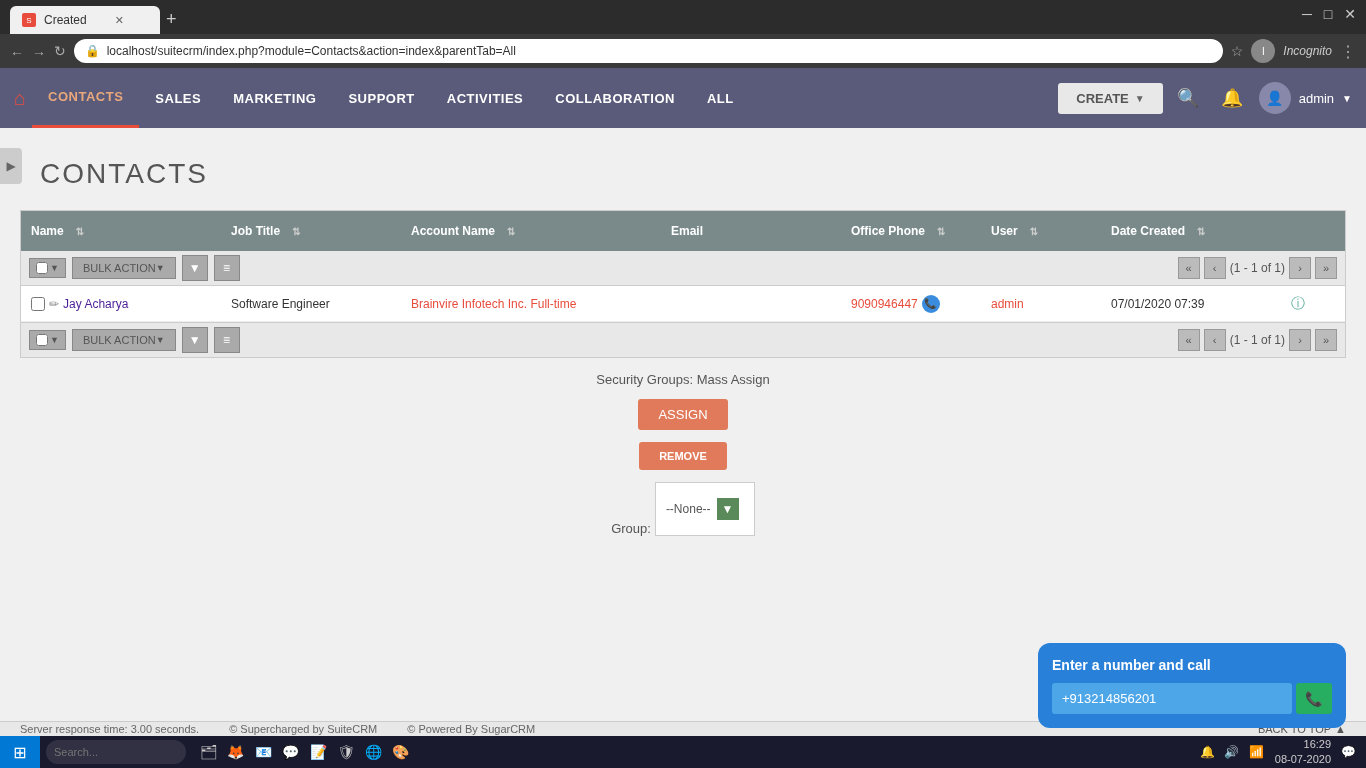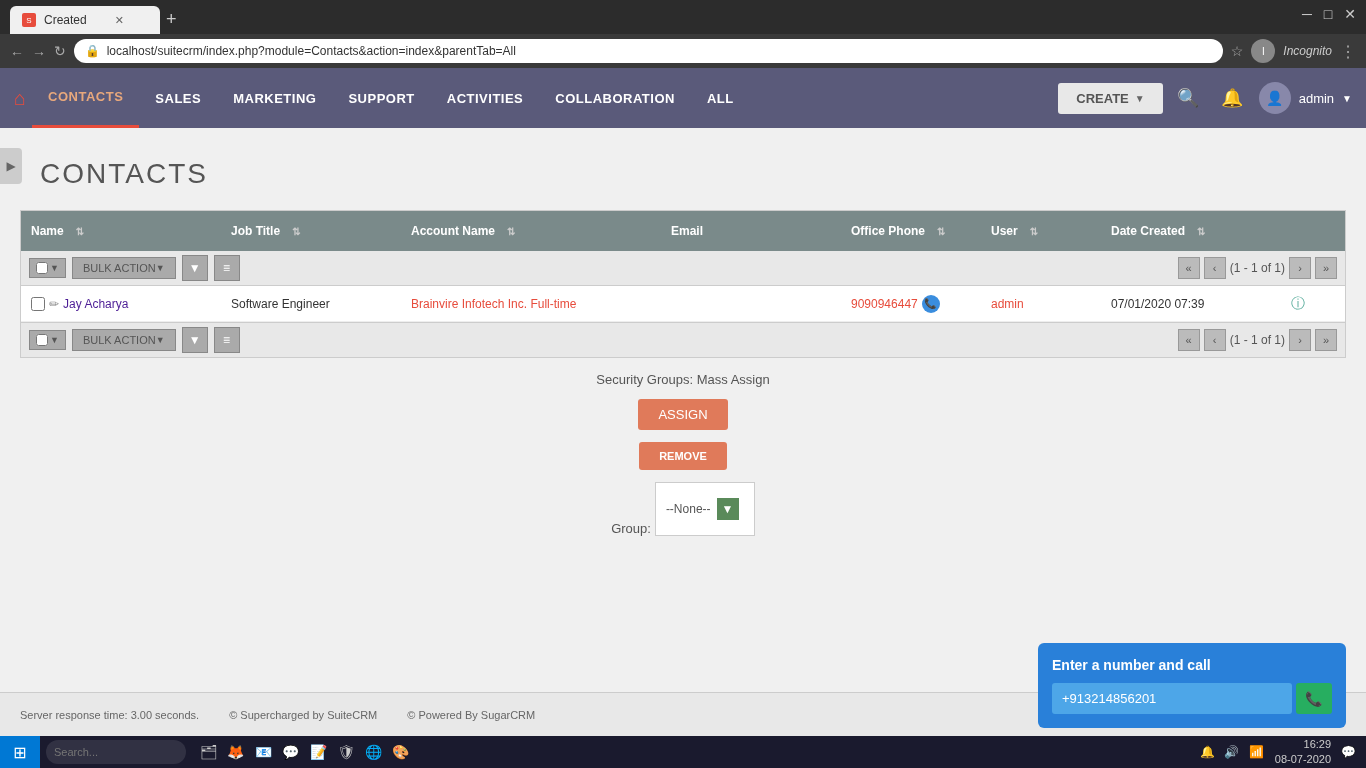--- a/index.html
+++ b/index.html
@@ -285,21 +285,21 @@
       color: #fff;
       font-size: 12px;
     }
 
     
     .footer {
       position: absolute;
       bottom: 0;
       width: 100%;
       background: #e8e8e8;
-      height: 44px;
+      height: 15px;
       display: flex;
       align-items: center;
       padding: 0 20px;
       font-size: 11px;
       color: #666;
       gap: 30px;
       border-top: 1px solid #ccc;
     }
     .back-to-top {
       margin-left: auto;
@@ -311,21 +311,21 @@
       gap: 4px;
     }
 
     
     .call-widget {
       position: fixed;
       bottom: 40px;
       right: 20px;
       width: 308px;
       background: #2980d9;
-      border-radius: 6px;
+      border-radius: 12px;
       padding: 14px;
       z-index: 100;
     }
     .call-widget-title {
       color: #fff;
       font-size: 14px;
       font-weight: bold;
       margin-bottom: 10px;
     }
     .call-input-row {

